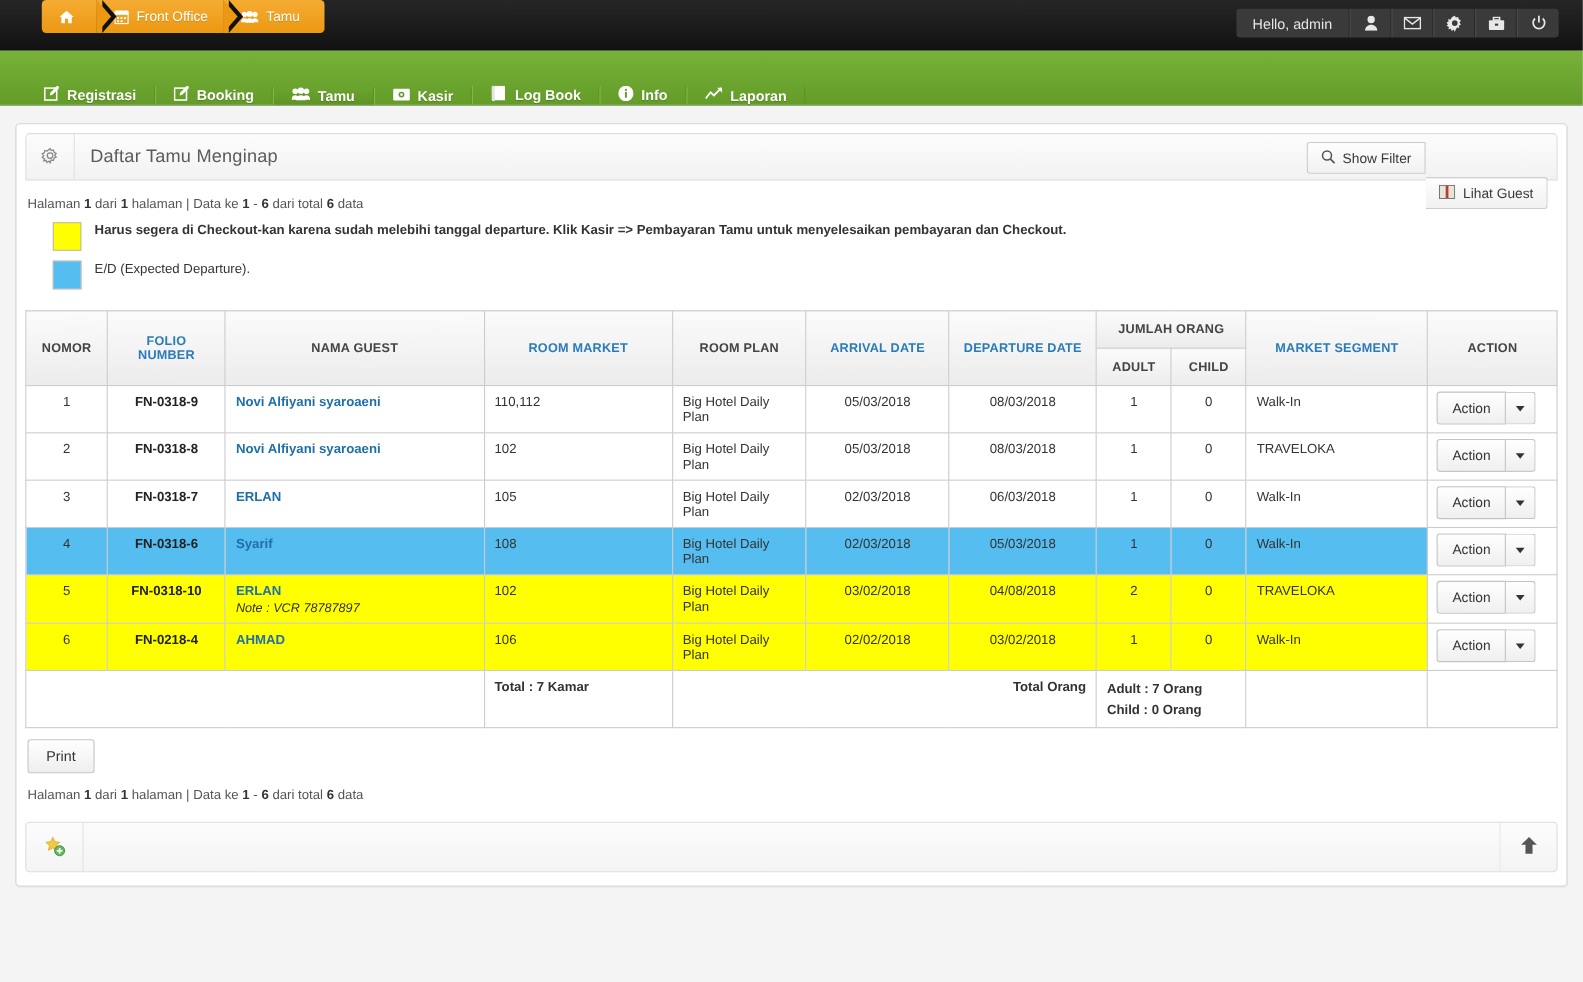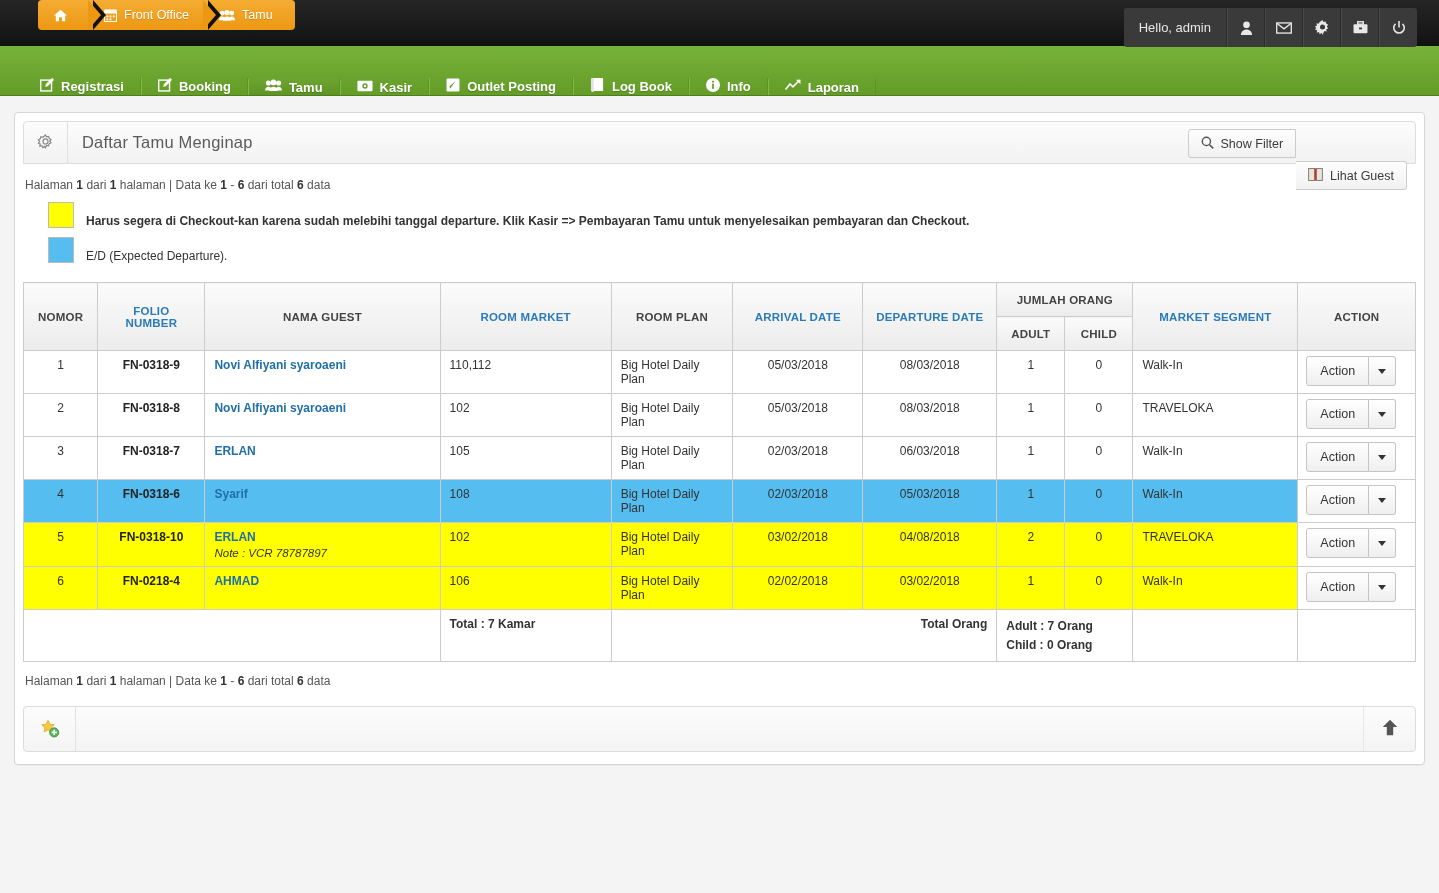--- a/index.html
+++ b/index.html
@@ -62,21 +62,21 @@
     border-left: 13px solid #111;
     z-index: 2;
   }
   .crumb .ci { margin-right: 7px; display: inline-flex; align-items: center; }
 
   .userbox {
     position: absolute;
     right: 22px; top: 8px;
     display: flex;
     align-items: stretch;
-    height: 39px;
+    height: 26px;
     background: #3a3a3a;
     border-radius: 3px;
     overflow: hidden;
   }
   .userbox > div {
     display: flex; align-items: center; justify-content: center;
     color: #e6e6e6;
     border-right: 1px solid #2a2a2a;
     border-left: 1px solid #4a4a4a;
   }
@@ -165,21 +165,21 @@
   .hbtn:last-child { border-radius: 0 3px 3px 0; border-left: none; margin-top: 32px; }
 
   .metaline {
     padding: 14px 8px 8px 10px;
     font-size: 12px;
     color: #555;
   }
   .metaline b { color: #333; }
 
   .legend { padding: 2px 10px 10px 10px; }
-  .legrow { display: flex; align-items: flex-end; margin-bottom: 9px; padding-left: 23px; }
+  .legrow { display: flex; align-items: flex-start; margin-bottom: 9px; padding-left: 23px; }
   .swatch {
     width: 26px; height: 26px;
     border: 1px solid #bbb;
     margin-right: 12px;
     flex: none;
   }
   .legtext { font-size: 12px; color: #333; font-weight: bold; }
   .legtext.normal { font-weight: normal; }
 
   
@@ -392,27 +392,20 @@
         </svg></span>
     <span>Tamu</span>
   </div>
   <div class="navitem">
     <span><svg width="16" height="12" viewBox="0 0 18 13">
           <rect x="0.5" y="0.5" width="17" height="12" rx="1.2" fill="#fff"></rect>
           <circle cx="9" cy="6.5" r="3" fill="#639c27"></circle>
           <circle cx="9" cy="6.5" r="1.4" fill="#fff"></circle>
         </svg></span>
     <span>Kasir</span>
-  </div>
-  <div class="navitem">
-    <span><svg width="14" height="14" viewBox="0 0 16 16">
-          <rect x="0.6" y="0.6" width="14.8" height="14.8" rx="1.4" fill="#fff"></rect>
-          <path d="M11 3.5L4.6 12.2 4 9.4 11 3.5z" fill="#639c27"></path>
-        </svg></span>
-    <span>Outlet Posting</span>
   </div>
   <div class="navitem">
     <span><svg width="15" height="14" viewBox="0 0 16 15">
           <path d="M2 0h11a1 1 0 011 1v13H3a1 1 0 01-1-1z" fill="#fff"></path>
           <path d="M2 0h2v15H2.6A1.6 1.6 0 011 13.4V1.5A1.5 1.5 0 012 0z" fill="#e4e4e4"></path>
         </svg></span>
     <span>Log Book</span>
   </div>
   <div class="navitem">
     <span><svg width="14" height="14" viewBox="0 0 16 16">
@@ -651,20 +644,23 @@
               <span>Adult : 7 Orang</span><br>
               <span>Child : 0 Orang</span>
             </td>
             <td>&nbsp;</td>
             <td>&nbsp;</td>
           </tr>
         </tfoot>
       </table>
     </div>
 
+    <div class="printrow">
+      <button class="btn-print">Print</button>
+    </div>
 
     <div class="metaline bottom">
       <span>Halaman </span><b>1</b><span> dari </span><b>1</b><span> halaman | Data ke </span><b>1</b><span> - </span><b>6</b><span> dari total </span><b>6</b><span> data</span>
     </div>
 
     <div class="bottombox">
       <div class="starcell">
         <svg width="20" height="20" viewBox="0 0 20 20">
           <path d="M8 1.2l1.9 4 4.4.5-3.3 3 .9 4.3L8 10.9 4.1 13l.9-4.3-3.3-3 4.4-.5z" fill="#f5c842" stroke="#e0a92c" stroke-width=".8"></path>
           <circle cx="14.2" cy="13.4" r="4.6" fill="#5cb85c" stroke="#3d8b3d" stroke-width=".8"></circle>

